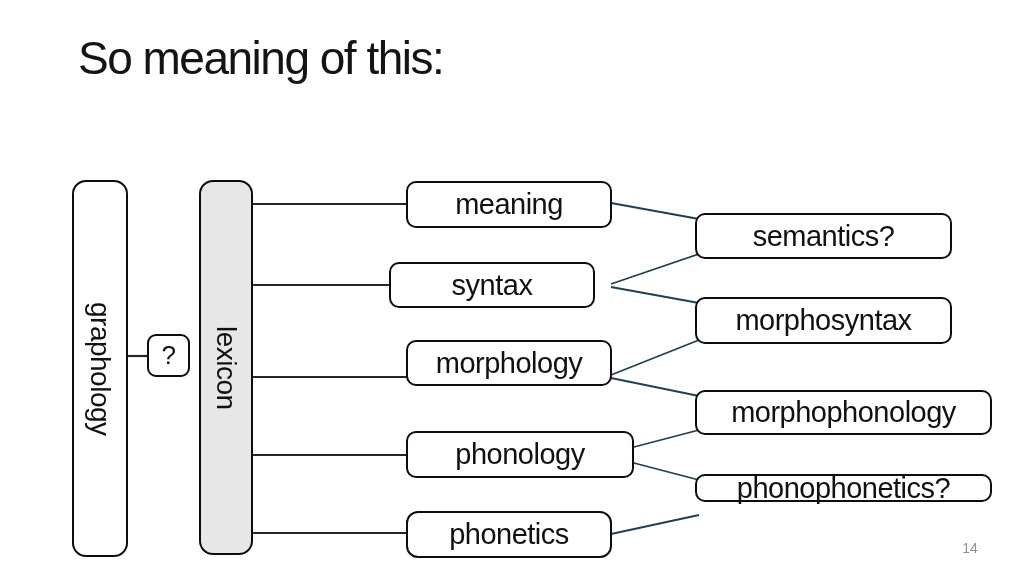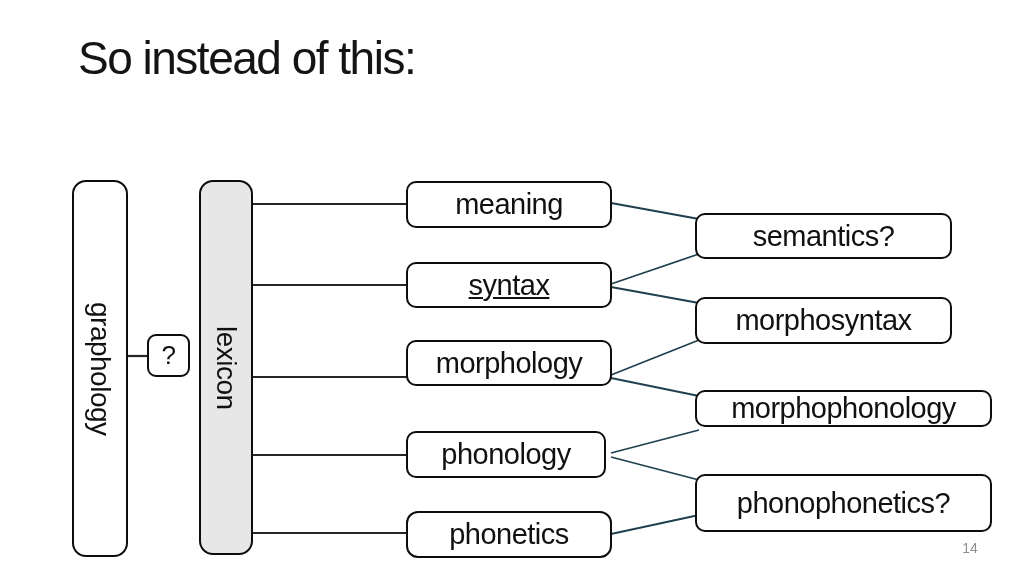--- a/index.html
+++ b/index.html
@@ -41,44 +41,44 @@
     letter-spacing:-0.5px;
     color:#111111;
     white-space:nowrap;
   }
   .tall{border-radius:14px;font-size:28px;}
   .vtext{writing-mode:vertical-rl;text-orientation:mixed;}
   .box-graphology{left:72px;top:180px;width:56px;height:377px;}
   .box-question{left:147px;top:334px;width:43px;height:43px;border-radius:9px;font-size:26px;}
   .box-lexicon{left:199px;top:180px;width:54px;height:375px;background:#e7e7e7;}
   .box-meaning{left:406px;top:181px;width:206px;height:47px;}
-  .box-syntax{left:406px;top:262px;width:206px;height:46px;text-decoration:underline;}
+  .box-syntax{left:389px;top:262px;width:206px;height:46px;}
   .box-morphology{left:406px;top:340px;width:206px;height:46px;}
-  .box-phonology{left:406px;top:431px;width:200px;height:47px;}
+  .box-phonology{left:406px;top:431px;width:228px;height:47px;}
   .box-phonetics{left:406px;top:511px;width:206px;height:47px;border-radius:12px;}
   .box-semantics{left:695px;top:213px;width:257px;height:46px;}
   .box-morphosyntax{left:695px;top:297px;width:257px;height:47px;}
-  .box-morphophonology{left:695px;top:390px;width:297px;height:37px;}
-  .box-phonophonetics{left:695px;top:474px;width:297px;height:58px;}
+  .box-morphophonology{left:695px;top:390px;width:297px;height:45px;}
+  .box-phonophonetics{left:695px;top:474px;width:297px;height:28px;}
   .pagenum{
     position:absolute;
     left:926px;top:540px;
     width:24px;
     text-align:center;
     font-size:14px;
     color:#8f8f8f;
     margin-left:32px;
   }
 </style>
 </head>
 <body>
 
 <div class="slide">
 
-  <h1 class="title">So instead of this:</h1>
+  <h1 class="title">So meaning of this:</h1>
 
   <svg class="connectors" width="1024" height="576" viewBox="0 0 1024 576">
     <line class="edge-dark" x1="127" y1="356" x2="148" y2="356"></line>
     <line class="edge-dark" x1="252" y1="204" x2="408" y2="204"></line>
     <line class="edge-dark" x1="252" y1="285" x2="408" y2="285"></line>
     <line class="edge-dark" x1="252" y1="377" x2="408" y2="377"></line>
     <line class="edge-dark" x1="252" y1="455" x2="408" y2="455"></line>
     <line class="edge-dark" x1="252" y1="533" x2="408" y2="533"></line>
     <line class="edge-teal" x1="611" y1="203" x2="699" y2="219"></line>
     <line class="edge-teal" x1="611" y1="284" x2="699" y2="254"></line>

